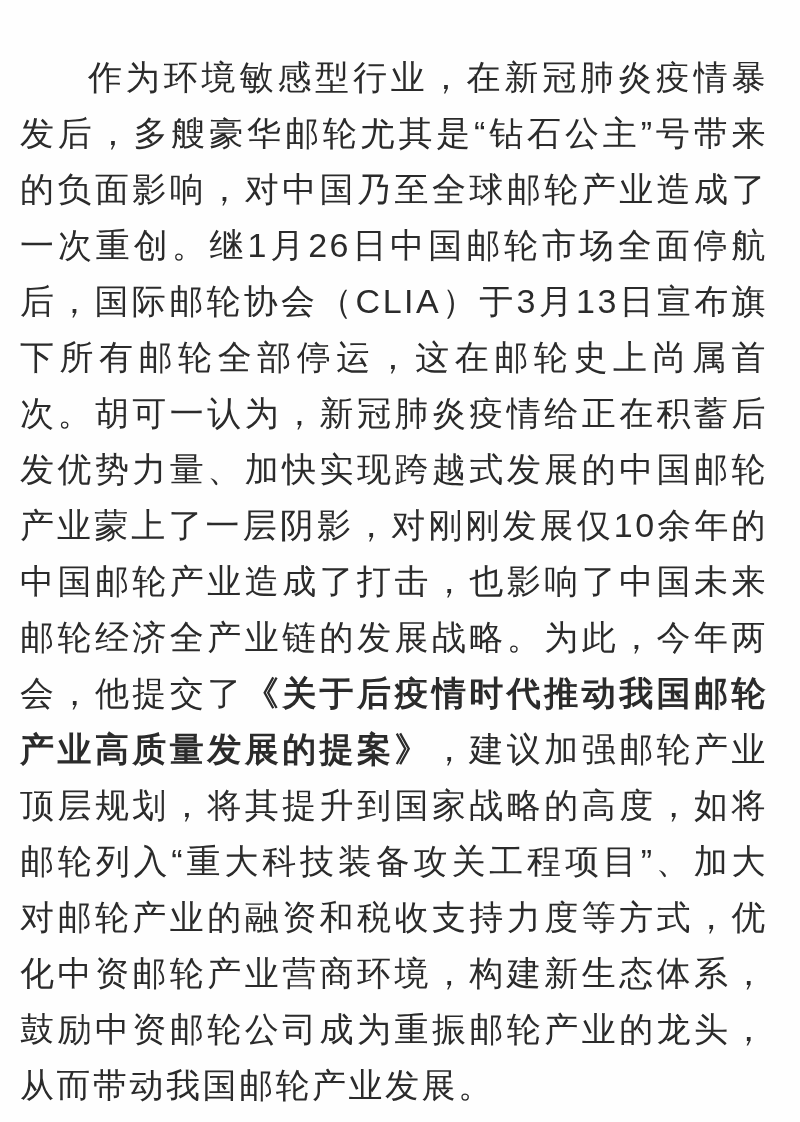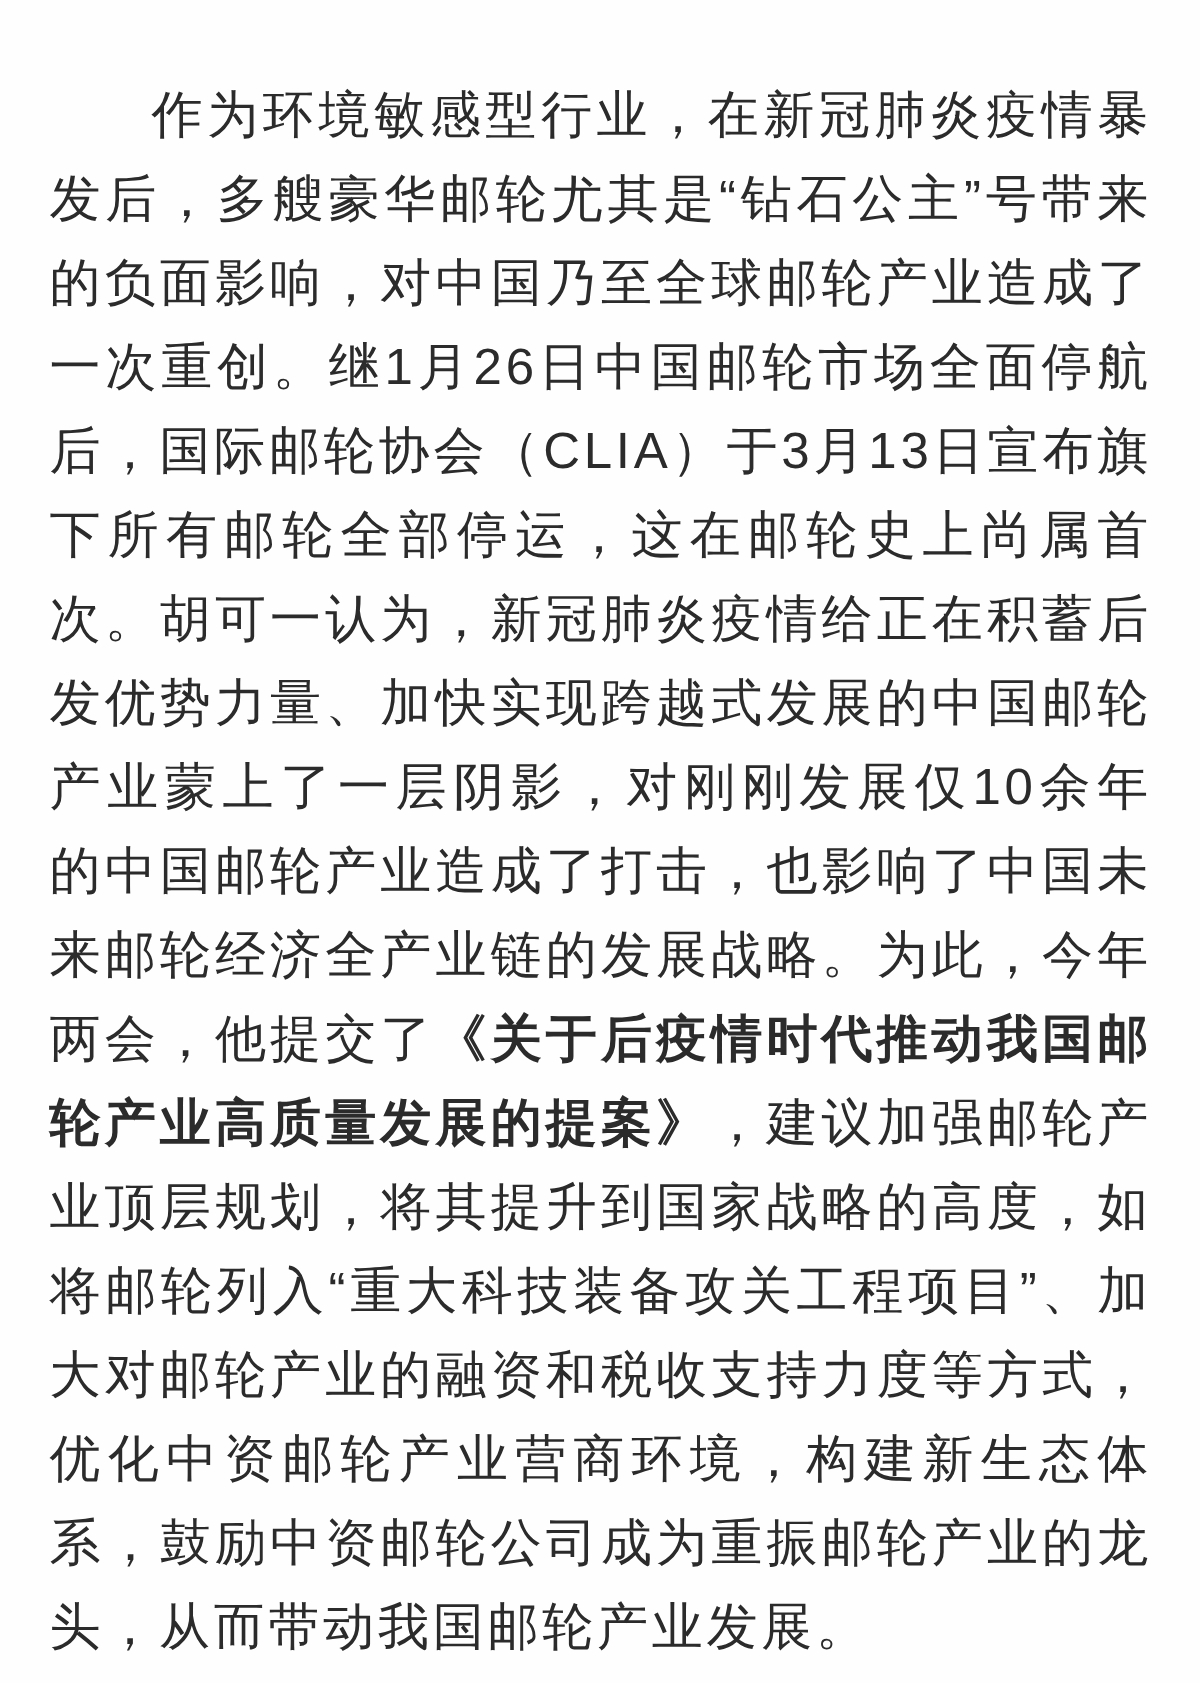--- a/index.html
+++ b/index.html
@@ -12,21 +12,21 @@
     font-family: "Liberation Sans", sans-serif;
   }
   .page {
     position: relative;
     width: 800px;
     height: 1122px;
     margin: 0 auto;
     background: var(--bg-color, #fefefe);
     overflow: hidden;
     box-sizing: border-box;
-    padding: 49px 32px 0 33px;
+    padding: 49px 32px 0 20px;
   }
   .article-text {
     margin: 0;
     font-size: 34px;
     line-height: 56px;
     letter-spacing: 2.5px;
     color: var(--text-color, #2b2b2b);
     text-align: justify;
     text-justify: inter-character;
     text-indent: 2em;

